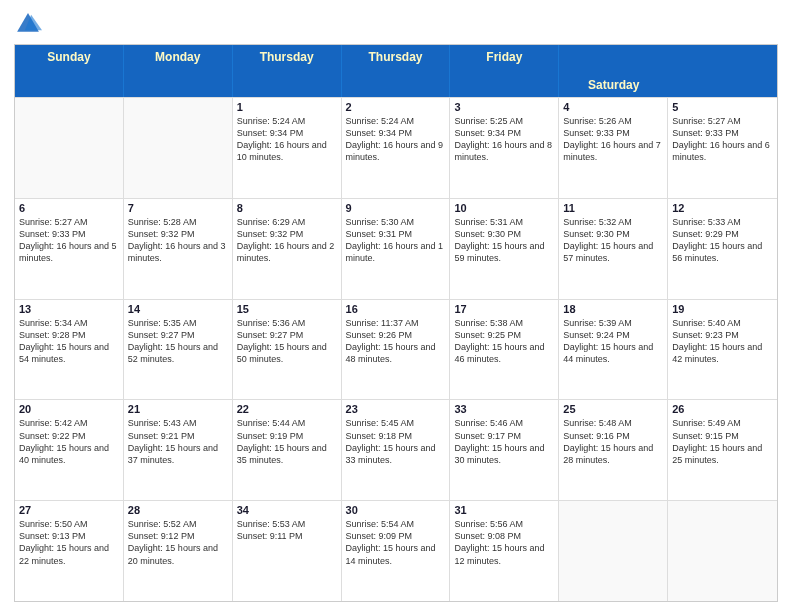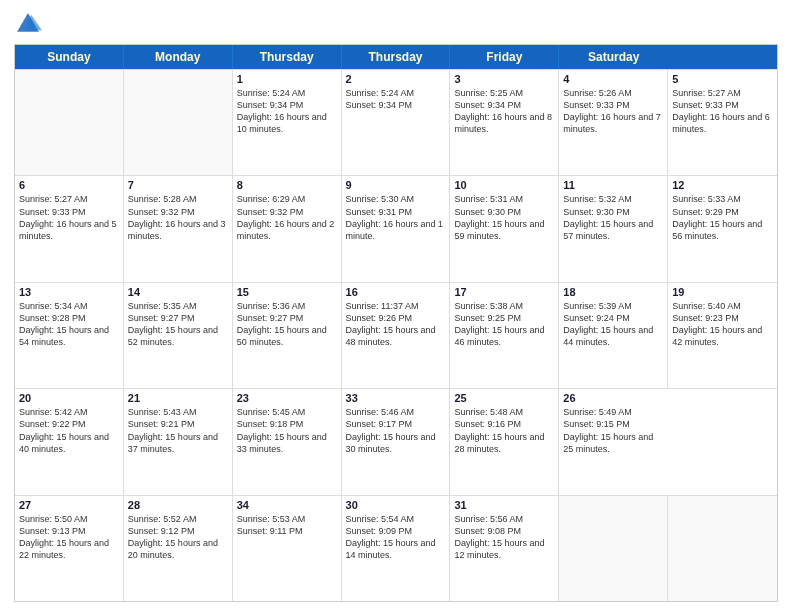--- a/index.html
+++ b/index.html
@@ -67,21 +67,21 @@
       background: #1565c0;
     }
     .cal-header-cell {
       color: #fef9c3;
       font-size: 12px;
       font-weight: bold;
       text-align: center;
       padding: 5px 2px;
       border-right: 1px solid #1976d2;
     }
-    .cal-header-cell:last-child { border-right: none; }
+    .cal-header-cell:last-child { border-right: none; margin-top: 28px; }
     .cal-body {
       flex: 1;
       display: flex;
       flex-direction: column;
     }
     .cal-row {
       display: grid;
       grid-template-columns: repeat(7, 1fr);
       flex: 1;
       border-top: 1px solid #ddd;
@@ -147,20 +147,21 @@
           <div class="cal-cell">
             <div class="day-number">1</div>
             <div class="cell-line">Sunrise: 5:24 AM</div>
             <div class="cell-line">Sunset: 9:34 PM</div>
             <div class="cell-line">Daylight: 16 hours and 10 minutes.</div>
           </div>
           <div class="cal-cell">
             <div class="day-number">2</div>
             <div class="cell-line">Sunrise: 5:24 AM</div>
             <div class="cell-line">Sunset: 9:34 PM</div>
+            <div class="cell-line">Daylight: 16 hours and 9 minutes.</div>
           </div>
           <div class="cal-cell">
             <div class="day-number">3</div>
             <div class="cell-line">Sunrise: 5:25 AM</div>
             <div class="cell-line">Sunset: 9:34 PM</div>
             <div class="cell-line">Daylight: 16 hours and 8 minutes.</div>
           </div>
           <div class="cal-cell">
             <div class="day-number">4</div>
             <div class="cell-line">Sunrise: 5:26 AM</div>
@@ -267,20 +268,26 @@
             <div class="day-number">20</div>
             <div class="cell-line">Sunrise: 5:42 AM</div>
             <div class="cell-line">Sunset: 9:22 PM</div>
             <div class="cell-line">Daylight: 15 hours and 40 minutes.</div>
           </div>
           <div class="cal-cell">
             <div class="day-number">21</div>
             <div class="cell-line">Sunrise: 5:43 AM</div>
             <div class="cell-line">Sunset: 9:21 PM</div>
             <div class="cell-line">Daylight: 15 hours and 37 minutes.</div>
+          </div>
+          <div class="cal-cell">
+            <div class="day-number">22</div>
+            <div class="cell-line">Sunrise: 5:44 AM</div>
+            <div class="cell-line">Sunset: 9:19 PM</div>
+            <div class="cell-line">Daylight: 15 hours and 35 minutes.</div>
           </div>
           <div class="cal-cell">
             <div class="day-number">23</div>
             <div class="cell-line">Sunrise: 5:45 AM</div>
             <div class="cell-line">Sunset: 9:18 PM</div>
             <div class="cell-line">Daylight: 15 hours and 33 minutes.</div>
           </div>
           <div class="cal-cell">
             <div class="day-number">33</div>
             <div class="cell-line">Sunrise: 5:46 AM</div>

